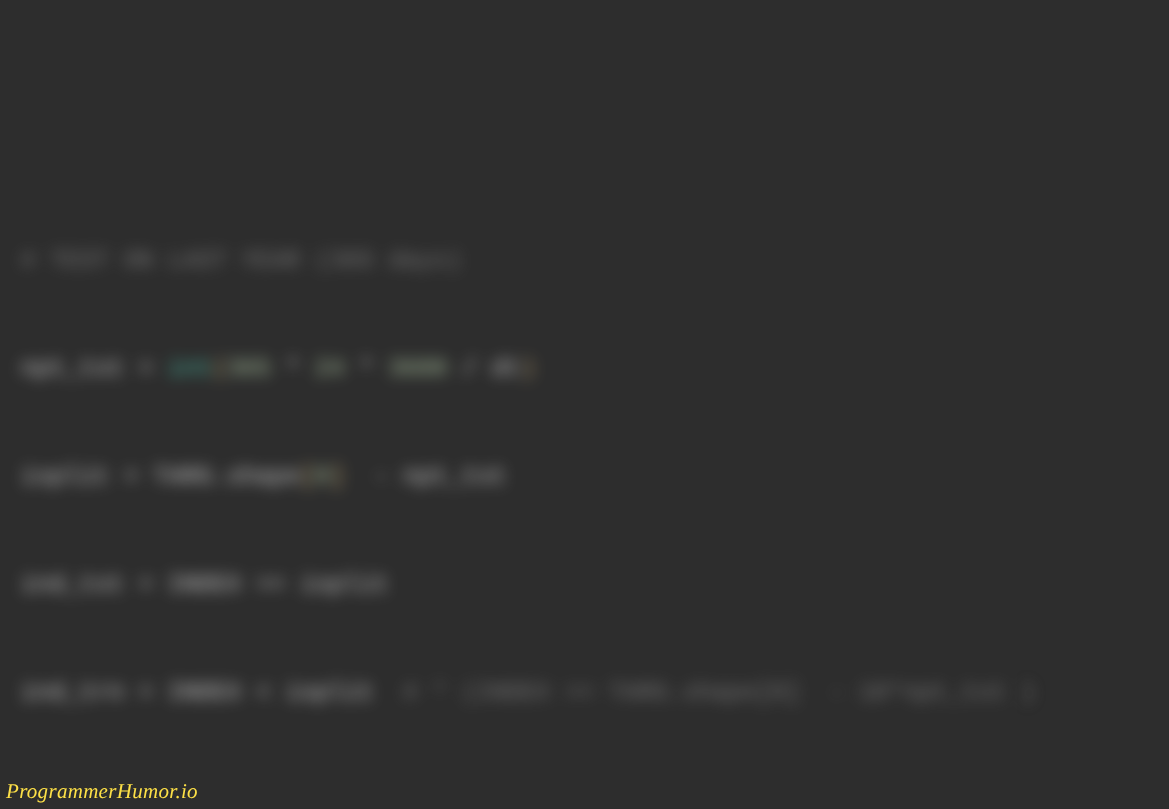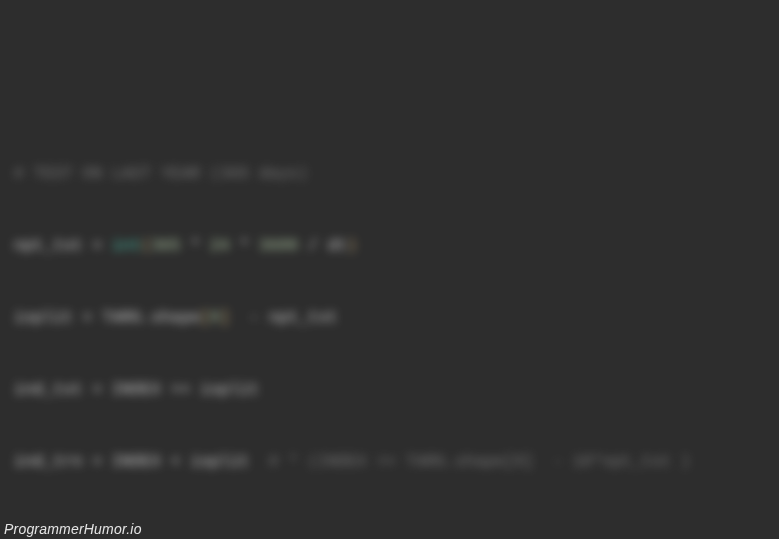--- a/index.html
+++ b/index.html
@@ -31,24 +31,24 @@
   .c-ident    { color: #d4d4d4; }
   .c-num      { color: #b5cea8; }
   .c-op       { color: #d4d4d4; }
   .c-punct    { color: #cccccc; }
   .c-yellow   { color: #d7ba7d; }   
   .c-builtin  { color: #4ec9b0; }
   .watermark {
     position: absolute;
     bottom: 2px;
     left: 4px;
-    font-family: Liberation Sans, sans-serif;
+    font-family: Liberation Serif, serif;
     font-style: italic;
     font-size: 14px;
-    color: #e5e5e5;
+    color: #fde047;
     letter-spacing: 0.2px;
     user-select: none;
     margin-top: 36px;
   }
 </style>
 </head>
 <body>
 
 <div class="editor">
 

